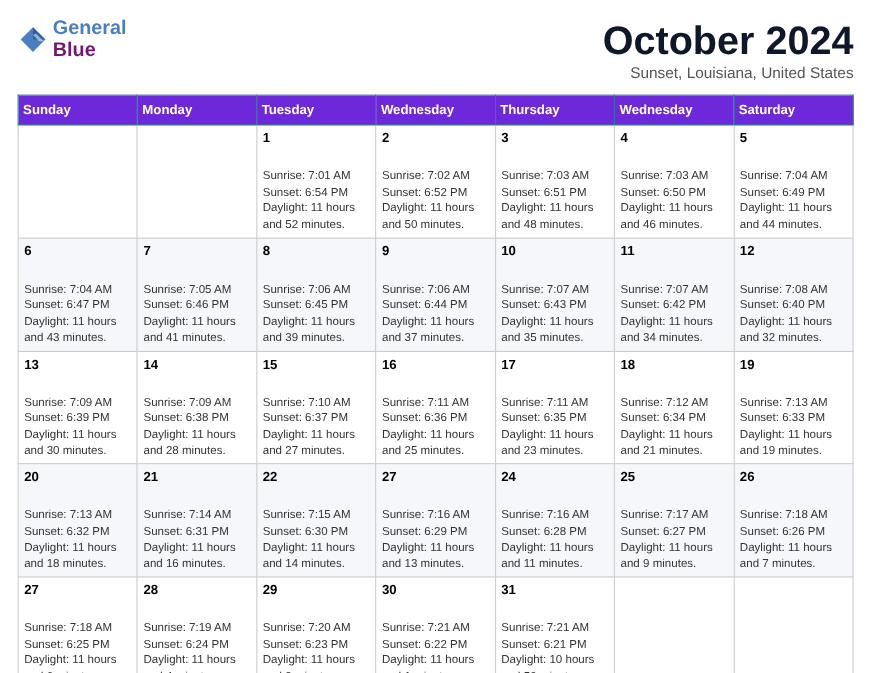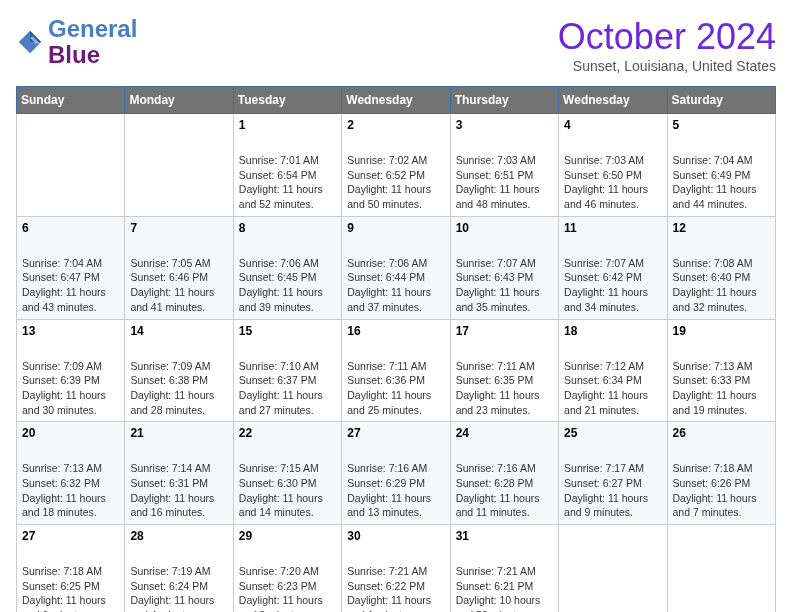--- a/index.html
+++ b/index.html
@@ -15,51 +15,51 @@
       justify-content: space-between;
       align-items: flex-start;
       margin-bottom: 12px;
     }
     .logo {
       display: flex;
       align-items: center;
       gap: 4px;
     }
     .logo-text {
-      font-size: 24px;
+      font-size: 18px;
       font-weight: bold;
       color: #333;
       line-height: 1.1;
     }
     .logo-text span {
       color: #4a7fc1;
     }
     .logo-icon {
       width: 28px;
       height: 28px;
     }
     .title-block {
       text-align: right;
     }
     .month-title {
       font-size: 36px;
-      font-weight: normal;
-      color: #6d28d9;
+      font-weight: bold;
+      color: #0f172a;
     }
     .subtitle {
       font-size: 14px;
       color: #555;
     }
     .calendar {
       width: 100%;
       border-collapse: collapse;
       font-size: 11px;
     }
     .calendar th {
-      background: #737373;
+      background: #6d28d9;
       color: #fff;
       padding: 6px 4px;
       text-align: left;
       font-size: 12px;
       border: 1px solid #3a6fa1;
     }
     .calendar td {
       vertical-align: top;
       border: 1px solid #ccc;
       padding: 4px 5px;

